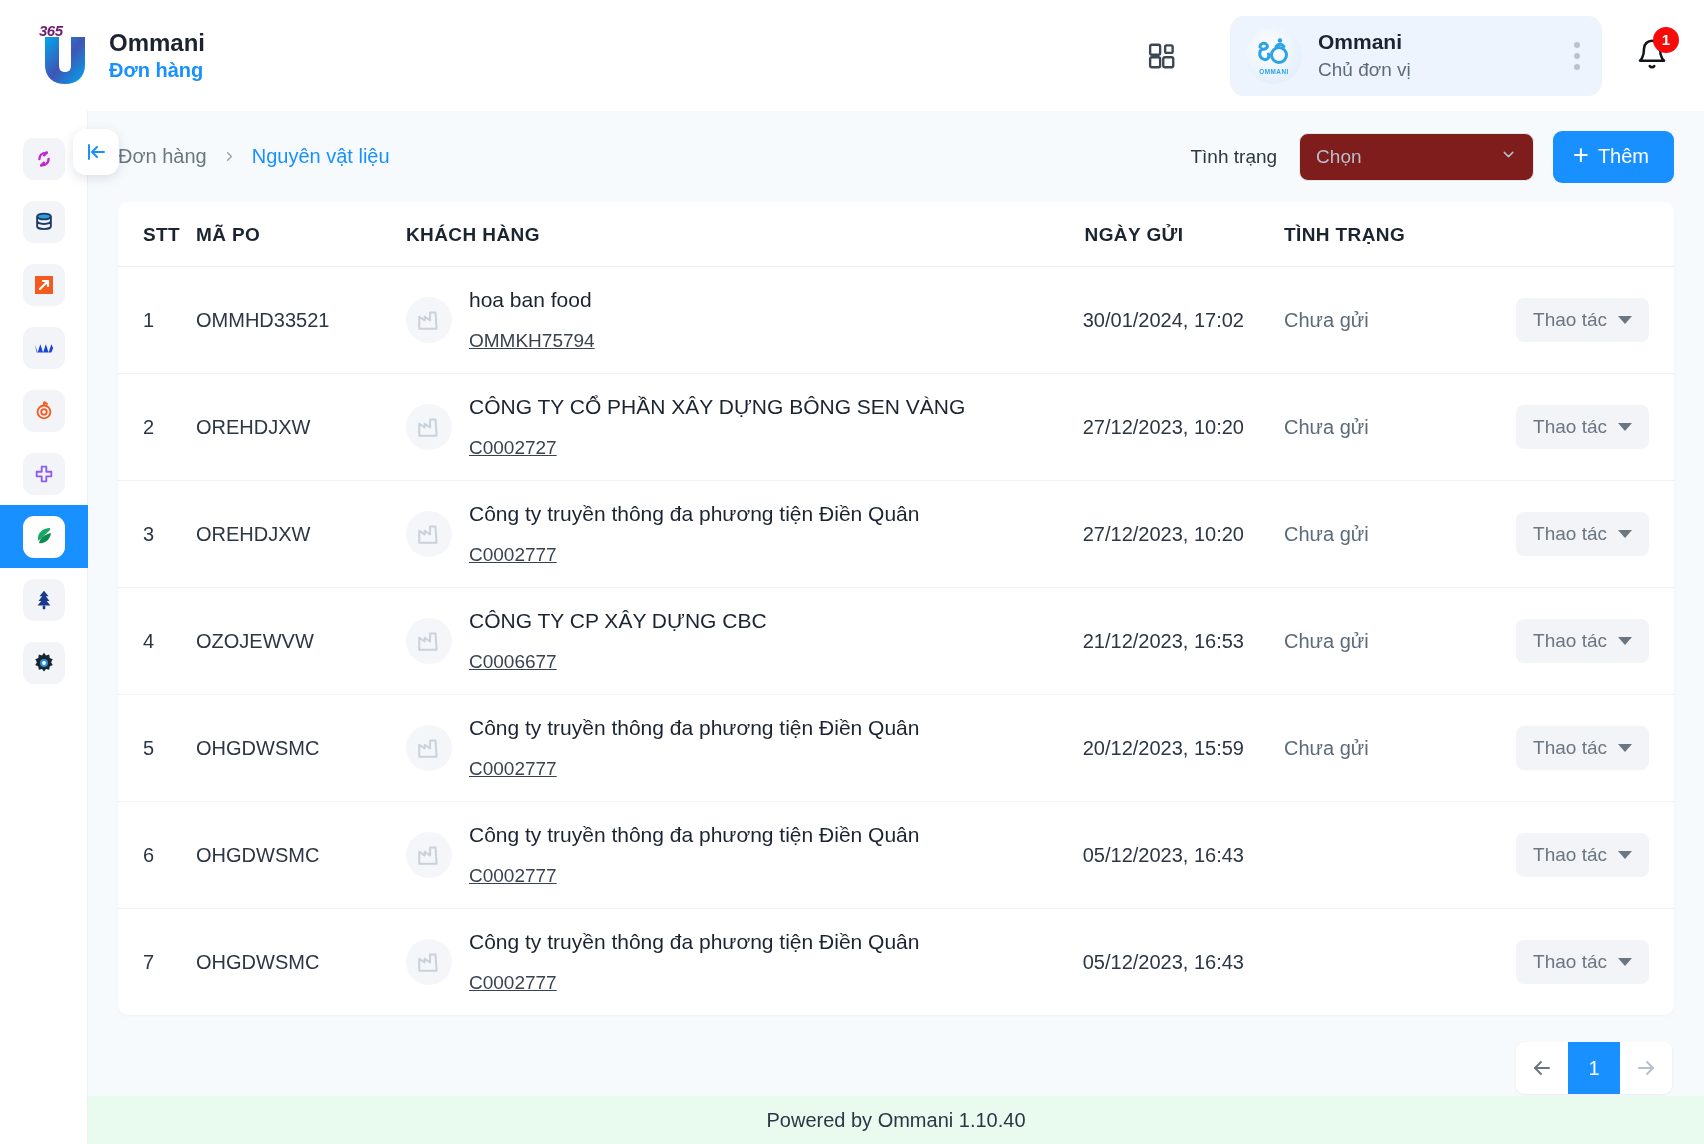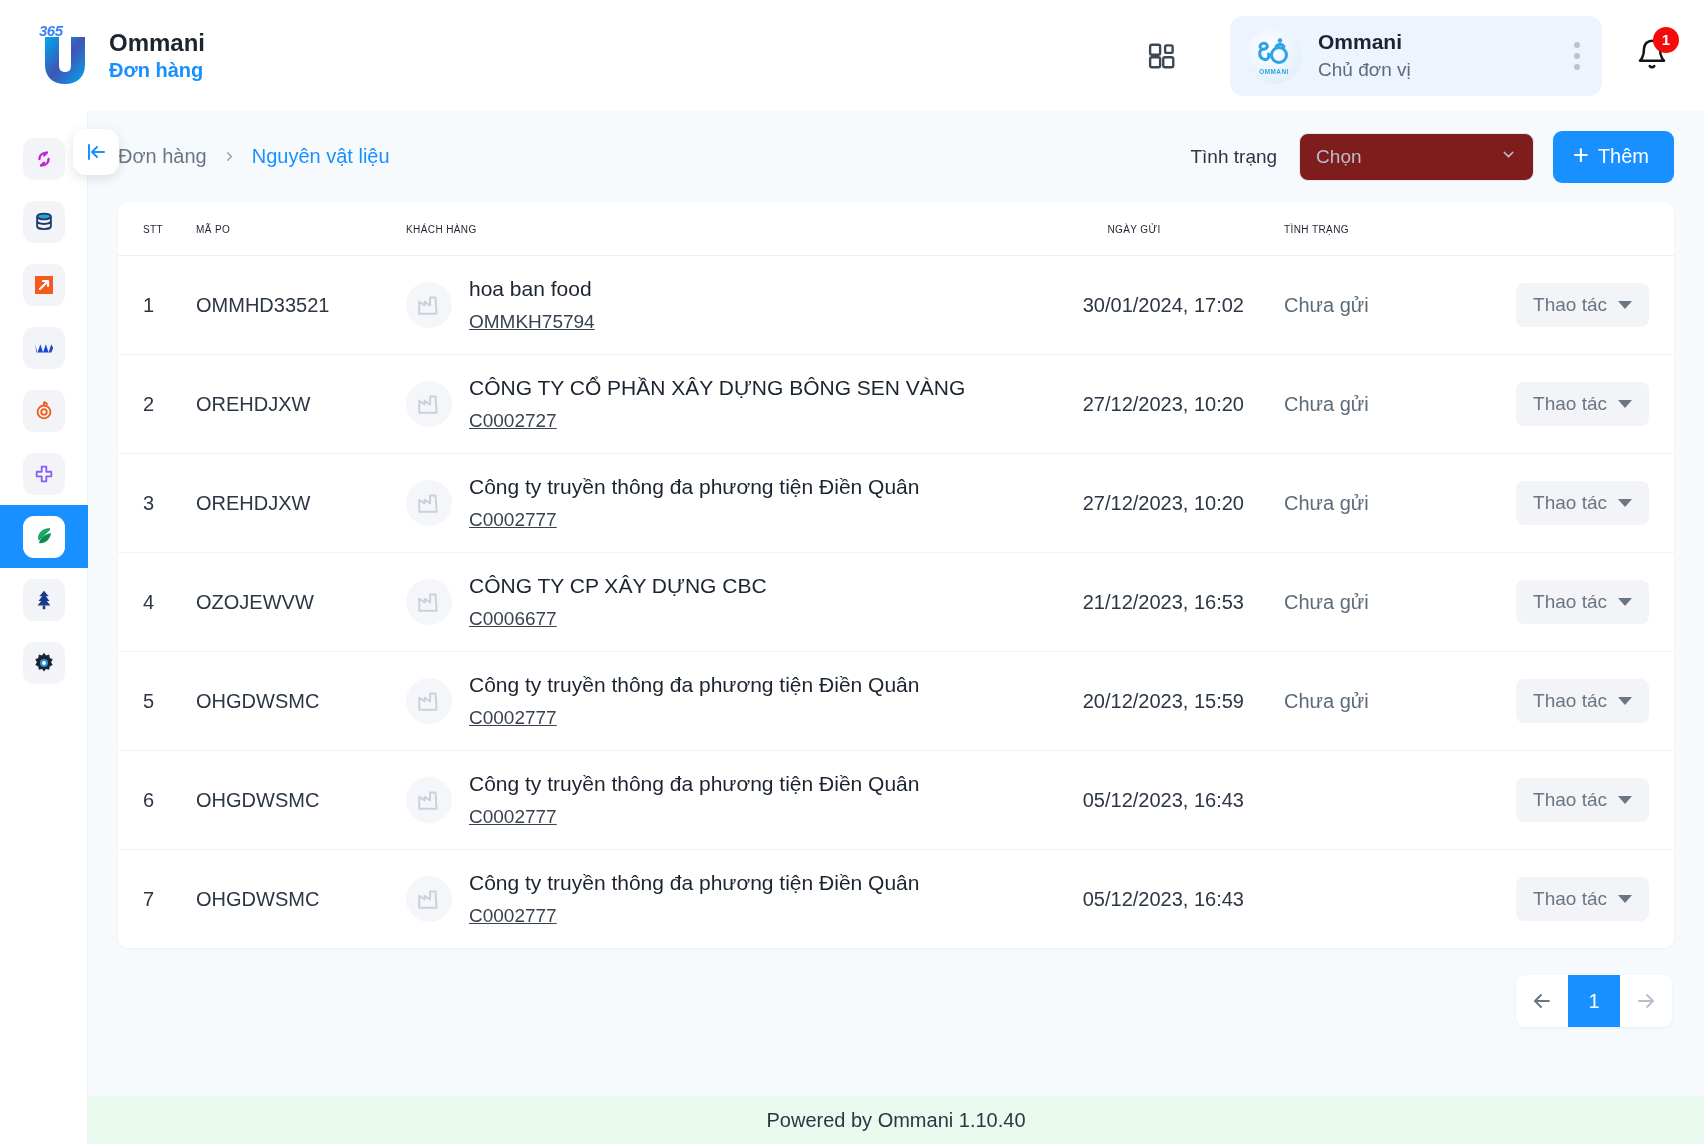--- a/index.html
+++ b/index.html
@@ -14,21 +14,21 @@
   
   .header {
     position: absolute; left:0; top:0; width:1704px; height:111px;
     background:#fff; display:flex; align-items:center; z-index:20;
   }
   .brand { display:flex; align-items:center; gap:17px; margin-left:38px; }
   .logo-wrap { position:relative; width:54px; height:62px; }
   .logo-u { width:54px; height:62px; display:block; }
   .logo-365 {
     position:absolute; left:1px; top:-3px;
-    font-size:15px; font-weight:700; color:#3b82f6;
+    font-size:15px; font-weight:700; color:#701a75;
     font-style:italic; letter-spacing:-0.5px;
     font-family:"Liberation Sans", sans-serif;
   }
   .brand-text { display:flex; flex-direction:column; gap:3px; }
   .brand-title { font-size:24px; font-weight:700; color:#1b2430; line-height:1.15; }
   .brand-sub { font-size:20px; font-weight:700; color:#1890ff; line-height:1.15; }
 
   .header-right { margin-left:auto; display:flex; align-items:center; }
   .apps-btn {
     width:44px; height:44px; display:flex; align-items:center; justify-content:center;
@@ -126,41 +126,41 @@
   .plus { font-size:27px; font-weight:300; line-height:1; margin-top:-2px; }
 
   
   .card {
     margin:0 30px; background:#fff; border-radius:10px;
     box-shadow:0 1px 3px rgba(30,50,90,0.05);
     overflow:hidden;
   }
   table { width:100%; border-collapse:collapse; table-layout:fixed; }
   thead th {
-    font-size:10px; font-weight:400; color:#1b2430; letter-spacing:0.4px;
+    font-size:19px; font-weight:700; color:#1b2430; letter-spacing:0.4px;
     text-align:left; padding:22px 0 20px 0;
     border-bottom:1px solid #eceff3;
   }
   .c-stt   { width:78px;  padding-left:25px !important; }
   .c-po    { width:210px; }
   .c-cust  { width:auto; }
   .c-date  { width:260px; text-align:center; padding-right:40px !important; }
   .c-stat  { width:190px; }
   .c-act   { width:200px; }
 
   tbody td { border-bottom:1px solid #f0f2f5; padding:20px 0; vertical-align:middle; }
   tbody tr:last-child td { border-bottom:none; }
   .td-stt { font-size:20px; color:#2c3644; padding-left:25px !important; }
   .td-po  { font-size:20px; color:#2c3644; }
   .cust-cell { display:flex; align-items:center; gap:17px; }
   .cust-ico {
     width:46px; height:46px; border-radius:50%; background:#f4f6f9;
     flex:0 0 46px; display:flex; align-items:center; justify-content:center;
   }
-  .cust-lines { display:flex; flex-direction:column; gap:8px; }
+  .cust-lines { display:flex; flex-direction:column; gap:16px; }
   .cust-name { font-size:21px; color:#1b2430; line-height:1.25; }
   .cust-code { font-size:19px; color:#39434f; line-height:1.25;text-decoration:underline; }
   .td-date { font-size:20px; color:#2c3644; text-align:right; padding-right:40px !important; }
   .td-stat { font-size:20px; color:#5c6b7a; }
   .td-act  { text-align:right; padding-right:25px !important; }
   .act-btn {
     display:inline-flex; align-items:center; gap:11px;
     background:#f2f4f7; border:none; border-radius:8px;
     height:44px; padding:0 17px;
     font-size:19px; color:#6b7683; font-family:Liberation Sans, sans-serif;

